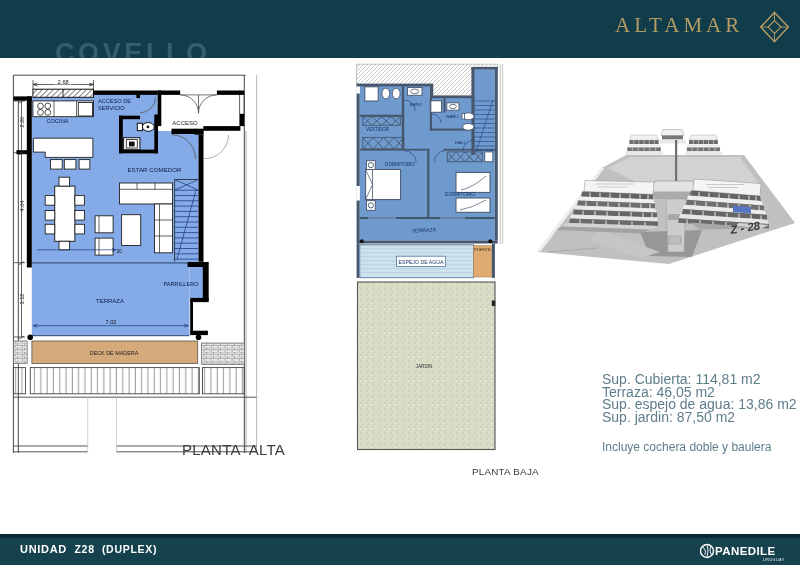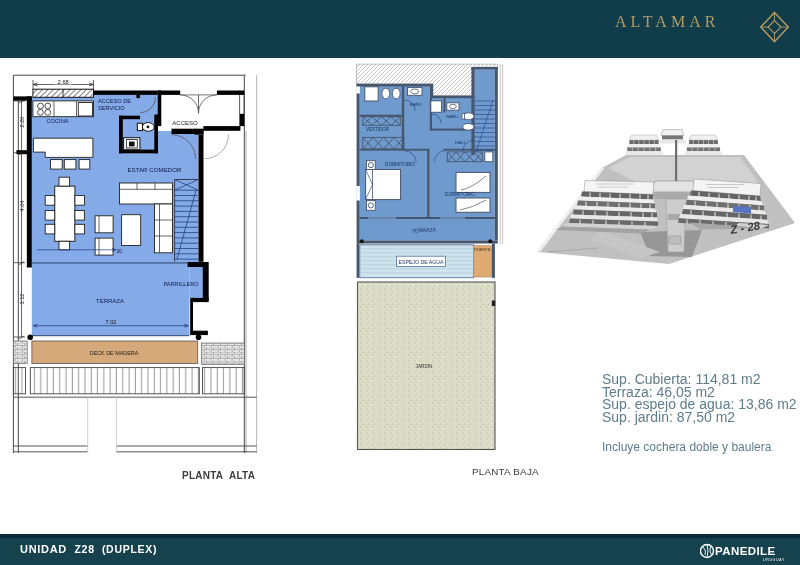--- a/index.html
+++ b/index.html
@@ -4,22 +4,23 @@
 <style>
 html,body{margin:0;padding:0;}
 body{width:800px;height:565px;position:relative;background:#ffffff;font-family:"Liberation Sans",sans-serif;overflow:hidden;}
 .abs{position:absolute;}
 </style>
 </head>
 <body>
 
 <div class="abs" style="left:0;top:0;width:800px;height:58px;background:#113c49;overflow:hidden;">
 
-
-  <div class="abs" style="left:615px;top:13px;color:#b49b64;font-size:16px;letter-spacing:4.0px;font-family:'Liberation Serif',serif;">ALTAMAR</div>
+  <div class="abs" style="left:55px;top:38px;color:#355d6c;font-size:27px;font-weight:bold;letter-spacing:3.6px;font-family:'Liberation Sans',sans-serif;">COVELLO</div>
+
+  <div class="abs" style="left:615px;top:13px;color:#b49b64;font-size:21px;letter-spacing:4.0px;font-family:'Liberation Serif',serif;">ALTAMAR</div>
 
   <svg class="abs" style="left:758px;top:9px;" width="33" height="38" viewBox="0 0 36 40">
     <g fill="none" stroke="#b49b64" stroke-width="1.6">
       <path d="M18 3 L33 19 L18 35 L3 19 Z"></path>
       <path d="M18 12 L25 19 L18 26 L11 19 Z" stroke-width="1.3"></path>
       <path d="M18 3 L18 12 M3 19 L11 19 M25 19 L33 19 M18 26 L18 35" stroke-width="1"></path>
     </g>
   </svg>
 </div>
 
@@ -388,21 +389,21 @@
 
   <circle cx="361.8" cy="241.3" r="2" fill="#111"></circle>
   <circle cx="490.3" cy="241.3" r="2" fill="#111"></circle>
 
   <rect x="357.5" y="282" width="137.5" height="167.5" fill="url(#stip)" stroke="#555" stroke-width="1.1"></rect>
   <text x="424" y="367.5" font-size="4.6" fill="#333" text-anchor="middle" font-family="Liberation Sans">JARDIN</text>
 
   <rect x="491.8" y="300.5" width="3.4" height="5.5" fill="#222"></rect>
 </svg>
 
-<div class="abs" style="left:182px;top:470px;color:#3c3c3c;font-size:10px;letter-spacing:0.25px;font-weight:bold;">PLANTA&nbsp; ALTA</div>
+<div class="abs" style="left:182px;top:441px;color:#3c3c3c;font-size:15px;letter-spacing:0.25px;">PLANTA&nbsp; ALTA</div>
 
 <div class="abs" style="left:464px;top:465.5px;color:#3c3c3c;font-size:9.8px;letter-spacing:0.25px;padding-left:8px;">PLANTA BAJA</div>
 
 <svg class="abs" style="left:530px;top:100px;" width="270" height="185" viewBox="530 100 270 185">
 
   <polygon points="538,252 602,168 626,155 744,155 795,223 669,264" fill="#c0c0c0"></polygon>
   <path d="M539 251 L603 167.5" stroke="#ededed" stroke-width="3"></path>
 
   <polygon points="608,168 630,157 740,157 762,188 700,184 642,185" fill="#d2d2d2"></polygon>
 

